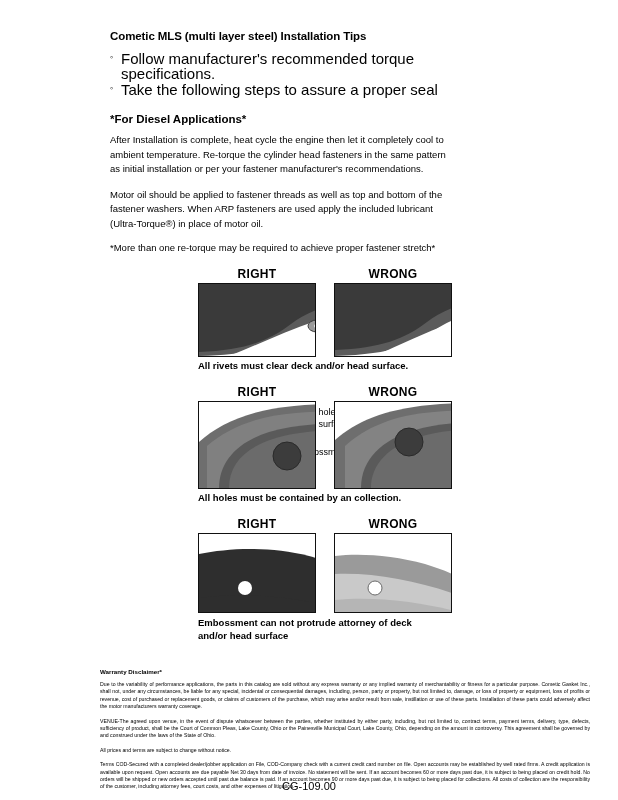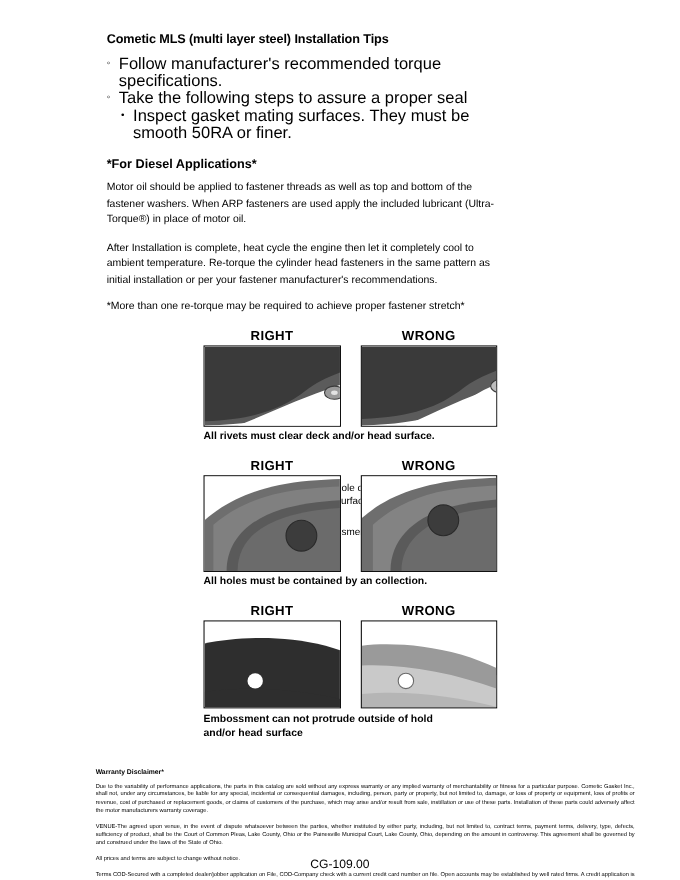--- a/index.html
+++ b/index.html
@@ -13,21 +13,21 @@
     font-family: "Liberation Sans", sans-serif;
     color: #000000;
     position: relative;
     overflow: hidden;
   }
   .page {
     position: relative;
     width: 492px;
     height: 800px;
     box-sizing: border-box;
-    padding: 30px 40px 10px 27px;
+    padding: 30px 40px 10px 40px;
   }
   h1.title {
     font-size: 11.5px;
     font-weight: bold;
     margin: 0 0 9px 70px;
     letter-spacing: -0.1px;
   }
   ul.tips {
     list-style: none;
     margin: 0 0 0 70px;
@@ -172,28 +172,27 @@
 
 <div class="page">
 
   <h1 class="title">Cometic MLS (multi layer steel) Installation Tips</h1>
 
   <ul class="tips">
     <li>Follow manufacturer's recommended torque specifications.</li>
     <li>
       <span>Take the following steps to assure a proper seal</span>
       <ul class="sub">
-        <li>Inspect gasket mating surfaces.  They must be smooth 50RA or finer.</li>
       </ul>
     </li>
   </ul>
 
   <h2 class="subtitle">*For Diesel Applications*</h2>
+  <p class="para">After Installation is complete, heat cycle the engine then let it completely cool to ambient temperature. Re-torque the cylinder head fasteners in the same pattern as initial installation or per your fastener manufacturer's recommendations.</p>
   <p class="para">Motor oil should be applied to fastener threads as well as top and bottom of the fastener washers. When ARP fasteners are used apply the included lubricant (Ultra-Torque®) in place of motor oil.</p>
-  <p class="para">After Installation is complete, heat cycle the engine then let it completely cool to ambient temperature. Re-torque the cylinder head fasteners in the same pattern as initial installation or per your fastener manufacturer's recommendations.</p>
   <p class="note">*More than one re-torque may be required to achieve proper fastener stretch*</p>
 
   <div class="figures">
 
     <div class="figrow">
       <div class="labels">
         <div class="lbl">RIGHT</div>
         <div class="lbl">WRONG</div>
       </div>
       <div class="panels">
@@ -279,21 +278,21 @@
           <svg width="175" height="78" viewBox="0 0 175 78">
             <rect x="0" y="0" width="175" height="78" fill="#ffffff"></rect>
             <path d="M0,78 L0,26 C40,24 90,34 130,52 C150,61 165,70 175,78 Z" fill="#c9c9c9"></path>
             <path d="M0,40 C40,38 90,48 130,64 C148,72 162,78 170,78 L175,78 C160,62 130,42 90,30 C58,21 24,19 0,22 Z" fill="#9a9a9a"></path>
             <path d="M0,78 L0,66 C40,62 86,68 124,78 Z" fill="#b5b5b5"></path>
             <circle cx="40" cy="54" r="7" fill="#ffffff" stroke="#6a6a6a" stroke-width="1"></circle>
           </svg>
         </div>
       </div>
       <div class="caption two">
-        <div>Embossment can not protrude outside of hold</div>
+        <div>Embossment can not protrude attorney of deck</div>
         <div>and/or head surface</div>
       </div>
     </div>
   </div>
 
   <div class="warranty">
     <h3>Warranty Disclaimer*</h3>
     <p>Due to the variability of performance applications, the parts in this catalog are sold without any express warranty or any implied warranty of merchantability or fitness for a particular purpose.  Cometic Gasket Inc., shall not, under any circumstances, be liable for any special, incidental or consequential damages, including, person, party or property, but not limited to, damage, or loss of property or equipment, loss of profits or revenue, cost of purchased or replacement goods, or claims of customers of the purchase, which may arise and/or result from sale, instillation or use of these parts.  Installation of these parts could adversely affect the motor manufacturers warranty coverage.</p>
     <p>VENUE-The agreed upon venue, in the event of dispute whatsoever between the parties, whether instituted by either party, including, but not limited to, contract terms, payment terms, delivery, type, defects, sufficiency of product, shall be the Court of Common Pleas, Lake County, Ohio or the Painesville Municipal Court, Lake County, Ohio, depending on the amount in controversy.
 This agreement shall be governed by and construed under the laws of the State of Ohio.</p>

